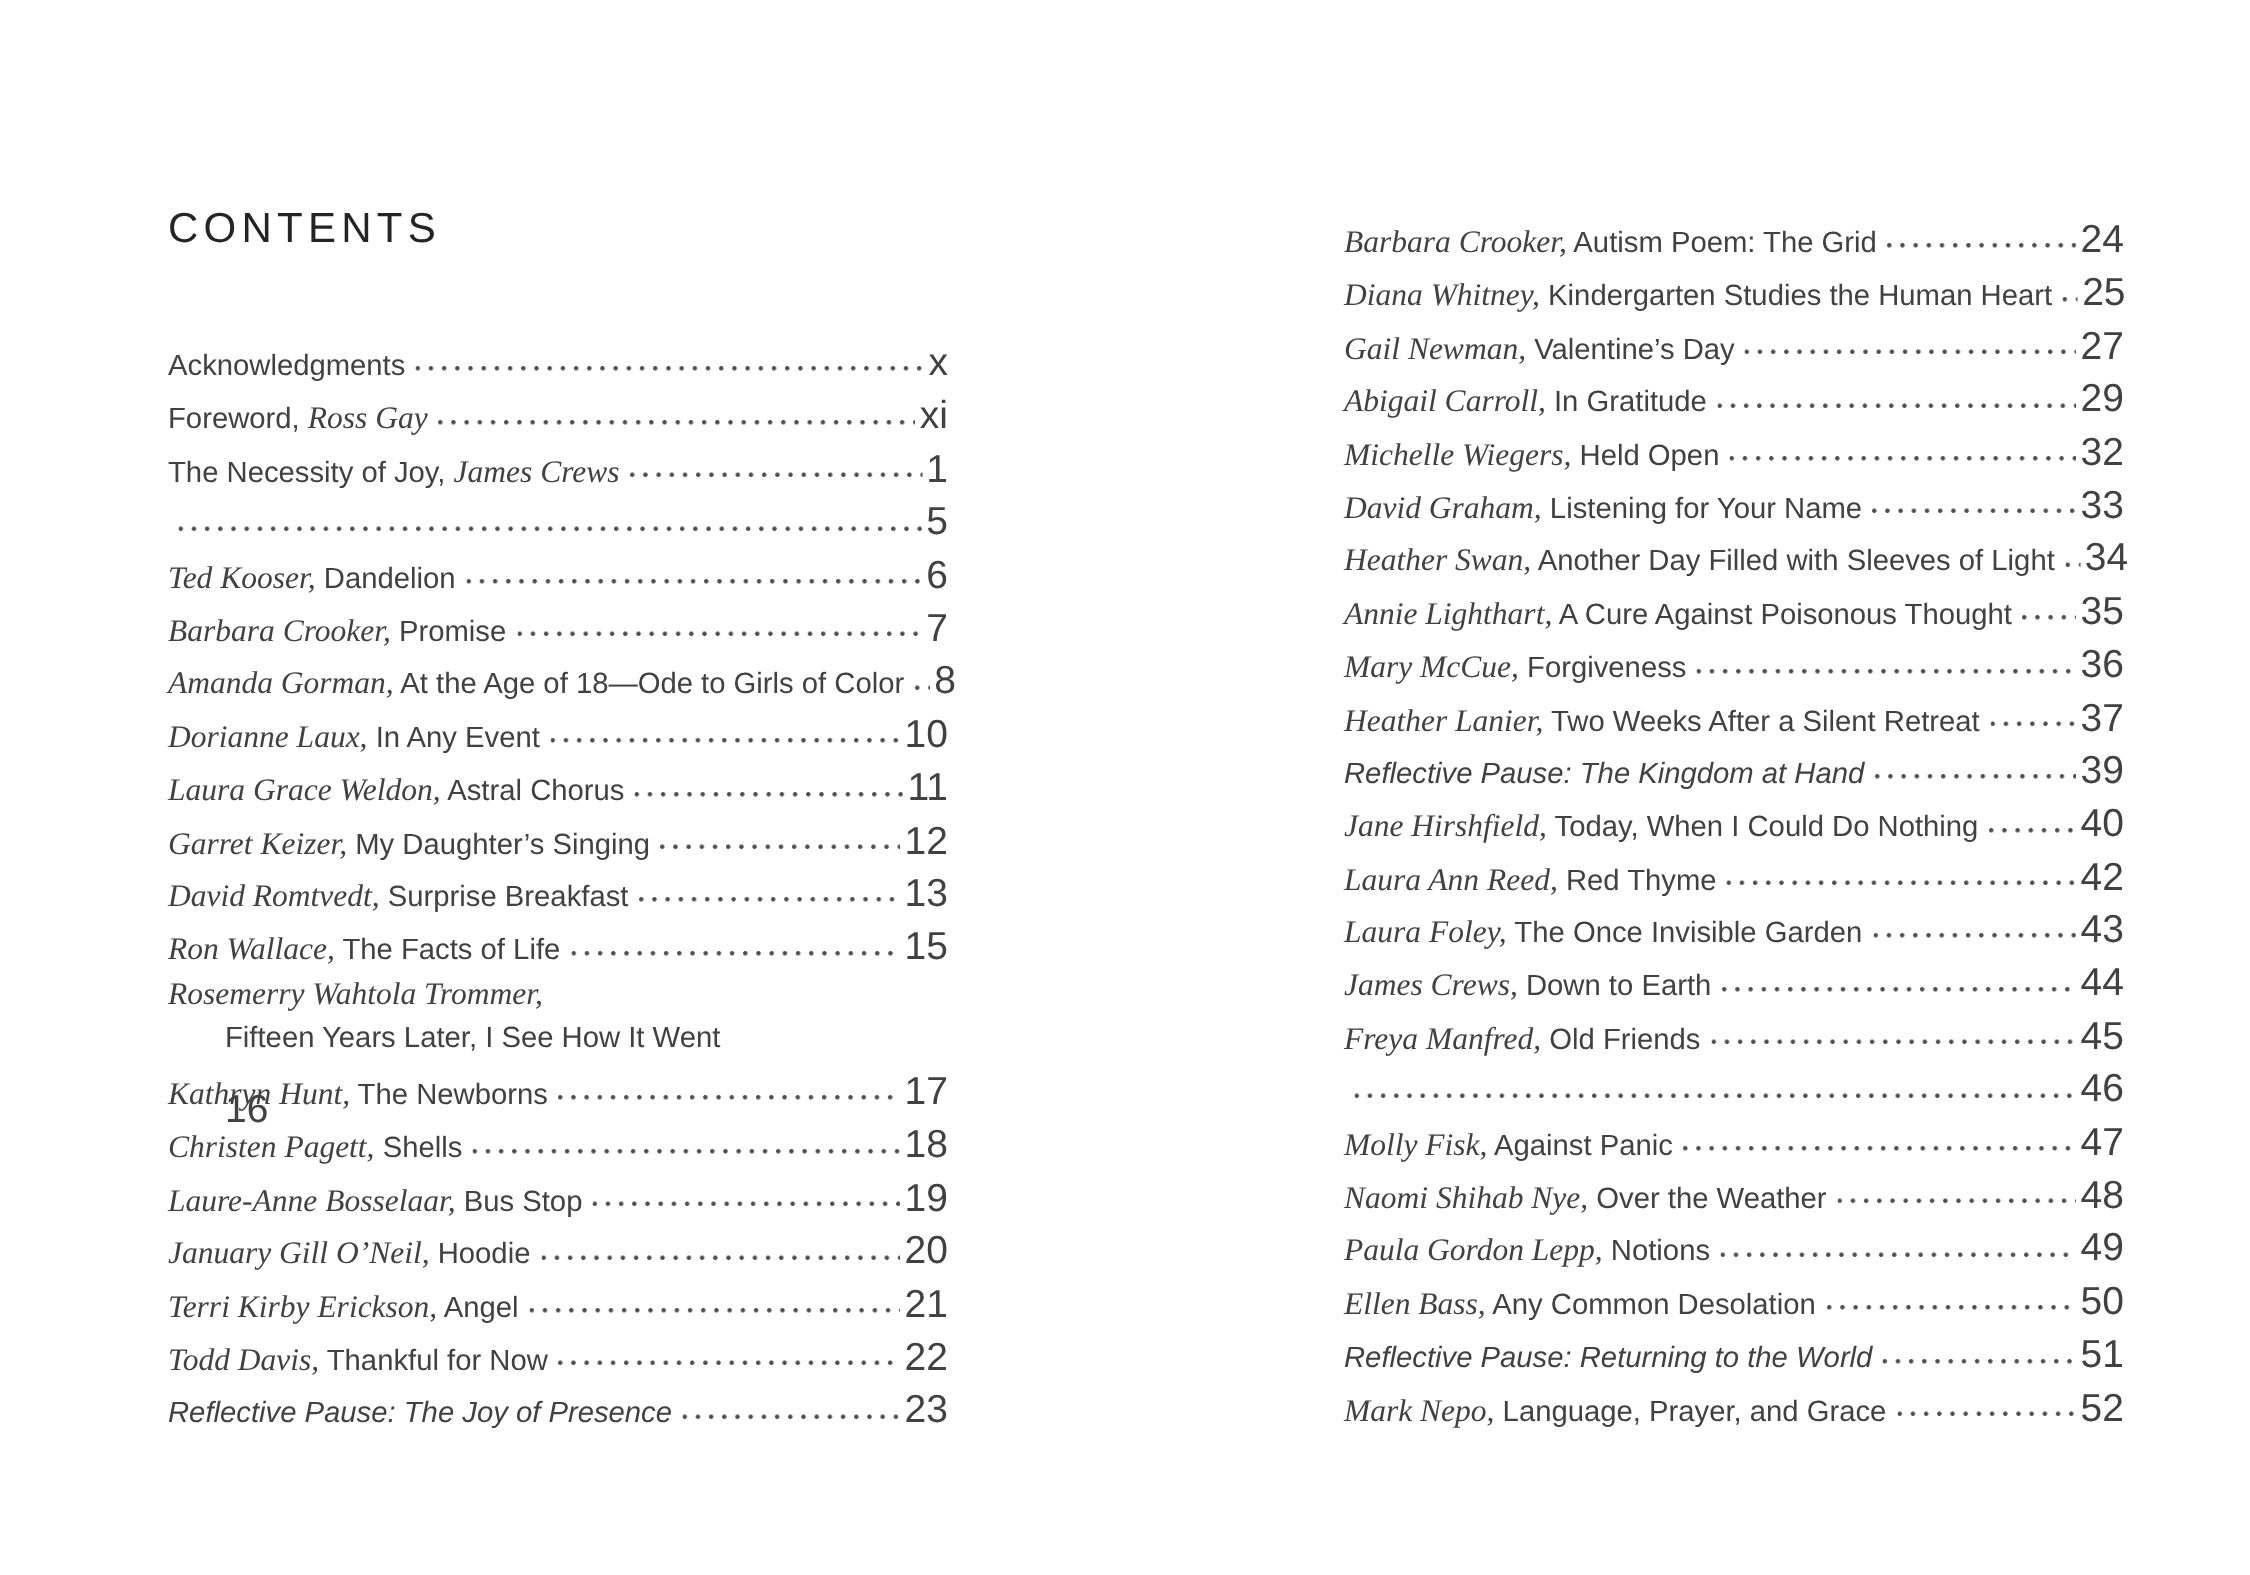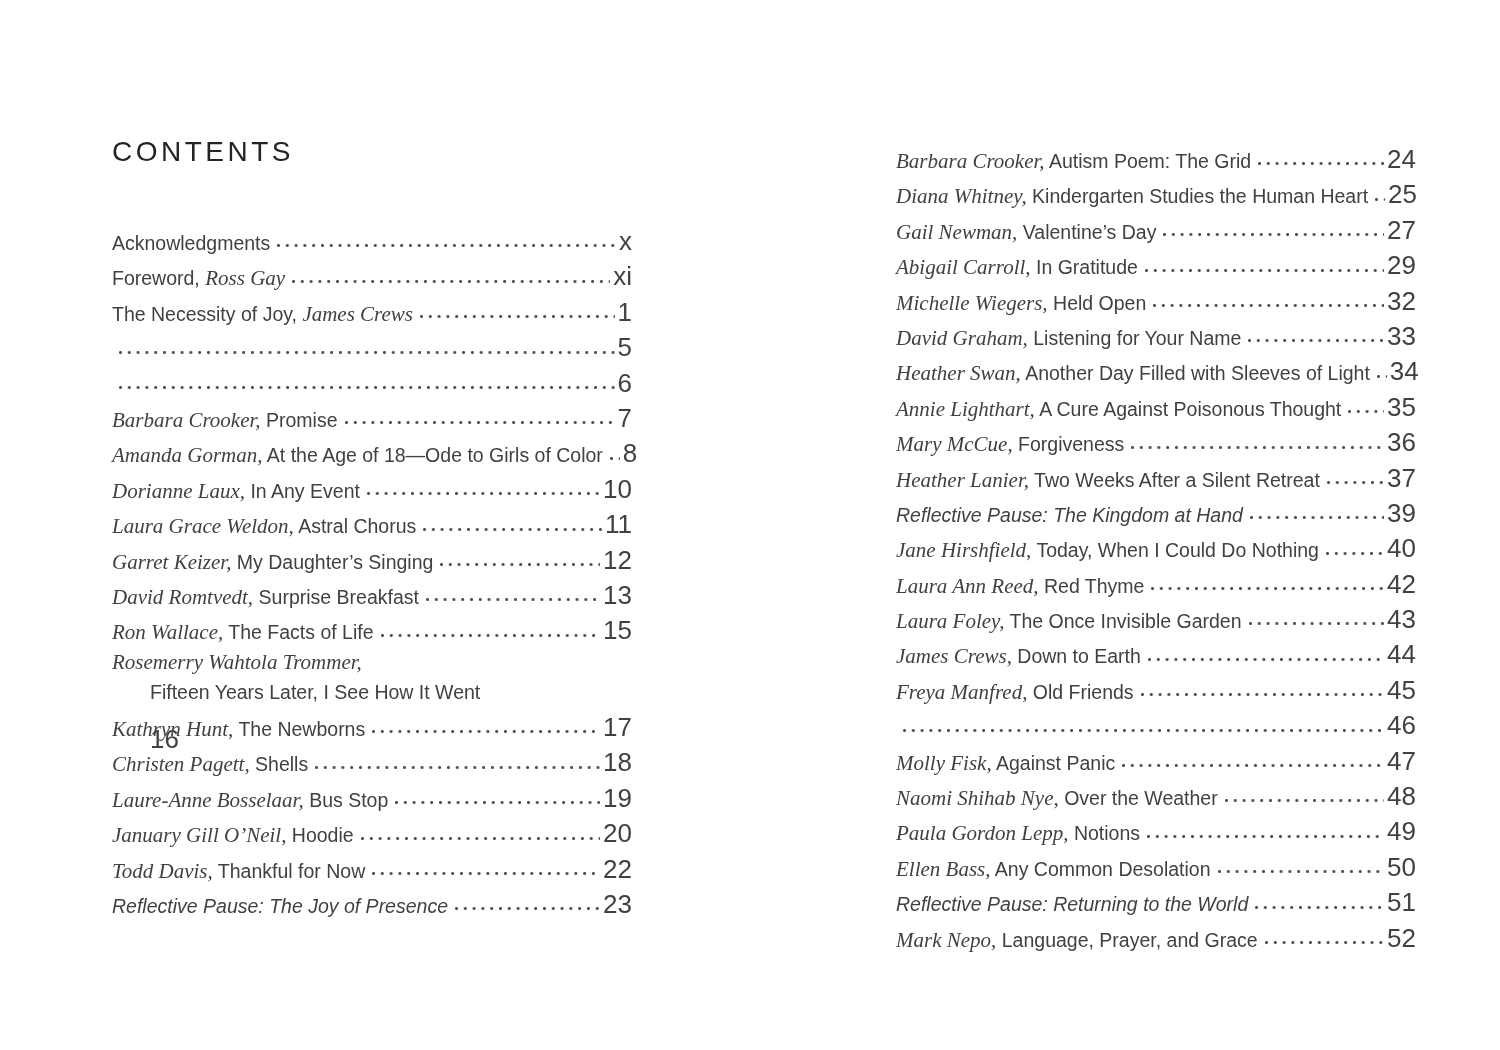--- a/index.html
+++ b/index.html
@@ -94,20 +94,21 @@
     <div class="row">
       <span class="txt"><span class="r">The Necessity of Joy, </span><span class="i">James Crews</span></span>
       <span class="dots"></span>
       <span class="pg">1</span>
     </div>
     <div class="row">
       <span class="dots"></span>
       <span class="pg">5</span>
     </div>
     <div class="row">
+      <span class="txt"><span class="i">Ted Kooser,</span><span class="r"> Dandelion</span></span>
       <span class="dots"></span>
       <span class="pg">6</span>
     </div>
     <div class="row">
       <span class="txt"><span class="i">Barbara Crooker,</span><span class="r"> Promise</span></span>
       <span class="dots"></span>
       <span class="pg">7</span>
     </div>
     <div class="row">
       <span class="txt"><span class="i">Amanda Gorman,</span><span class="r"> At the Age of 18—Ode to Girls of Color</span></span>
@@ -161,20 +162,25 @@
       <span class="txt"><span class="i">Laure-Anne Bosselaar,</span><span class="r"> Bus Stop</span></span>
       <span class="dots"></span>
       <span class="pg">19</span>
     </div>
     <div class="row">
       <span class="txt"><span class="i">January Gill O’Neil,</span><span class="r"> Hoodie</span></span>
       <span class="dots"></span>
       <span class="pg">20</span>
     </div>
     <div class="row">
+      <span class="txt"><span class="i">Terri Kirby Erickson,</span><span class="r"> Angel</span></span>
+      <span class="dots"></span>
+      <span class="pg">21</span>
+    </div>
+    <div class="row">
       <span class="txt"><span class="i">Todd Davis,</span><span class="r"> Thankful for Now</span></span>
       <span class="dots"></span>
       <span class="pg">22</span>
     </div>
     <div class="row">
       <span class="txt"><span class="si">Reflective Pause: The Joy of Presence</span></span>
       <span class="dots"></span>
       <span class="pg">23</span>
     </div>
   </div>

